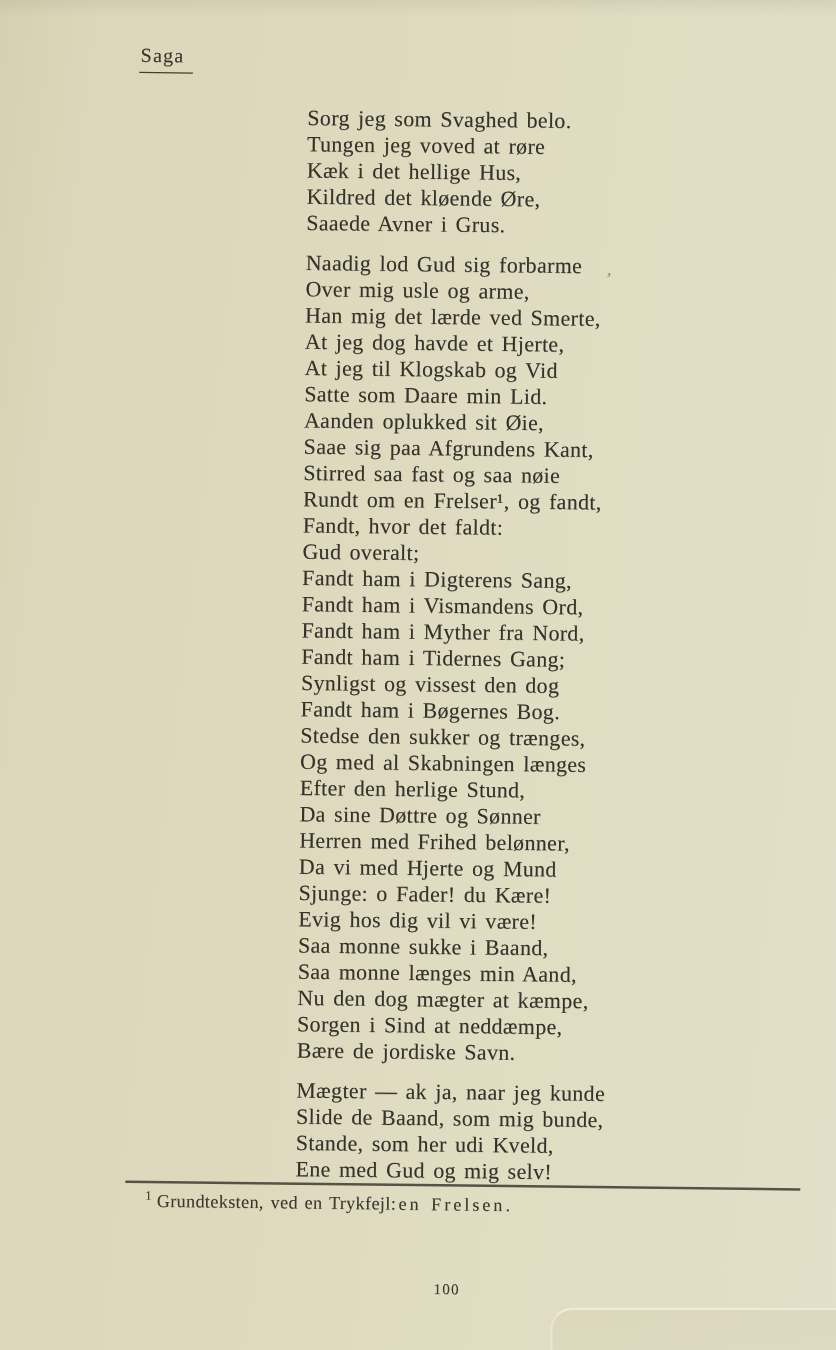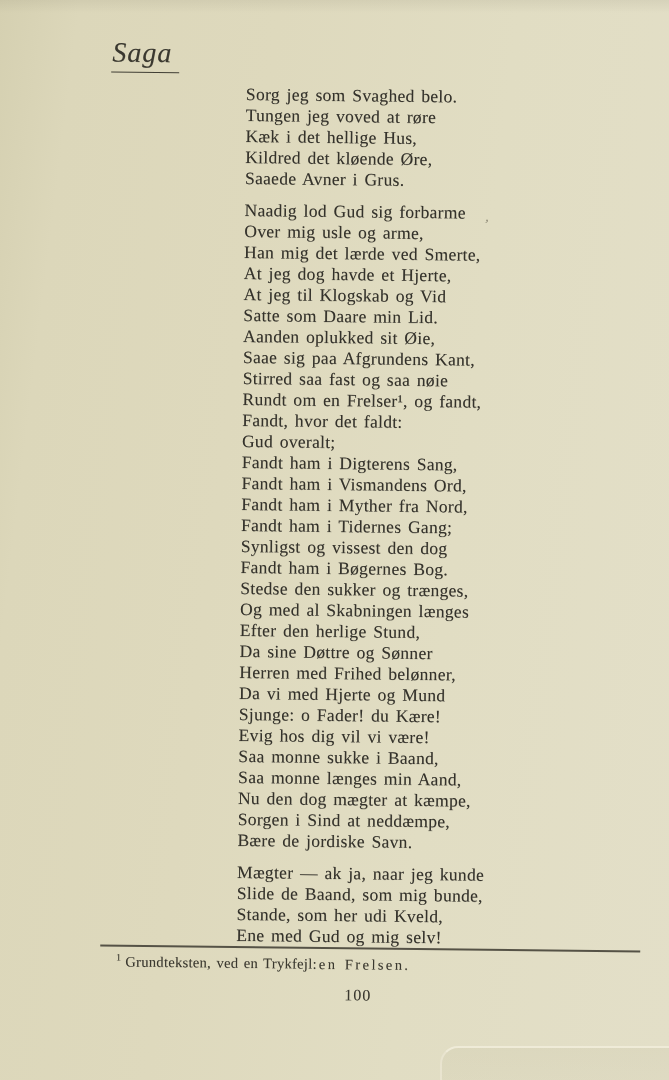--- a/index.html
+++ b/index.html
@@ -22,22 +22,21 @@
     position: absolute;
     inset: 0;
     transform: rotate(0.65deg);
     transform-origin: 246px 88px;
   }
 
   .running-header {
     position: absolute;
     left: 111px;
     top: 38px;
-    font-size: 28px;
-    font-style: italic;
+    font-size: 16px;
     letter-spacing: 1px;
     color: #3a382f;
     border-bottom: 1.5px solid #413f35;
     padding: 0 7px 3px 1px;
     text-shadow: 0.2px 0.3px 0 rgba(52,50,43,0.35);
   }
 
   .poem {
     position: absolute;
     left: 246px;
@@ -78,23 +77,23 @@
     margin-right: 4px;
   }
   .footnote .spaced {
     letter-spacing: 2.4px;
     margin-left: 2px;
   }
 
   .page-number {
     position: absolute;
     left: 368px;
-    top: 985px;
+    top: 1023px;
     transform: translateX(-50%);
-    font-size: 16px;
+    font-size: 12px;
     letter-spacing: 1px;
     color: #3a382f;
     text-shadow: 0.2px 0.3px 0 rgba(52,50,43,0.3);
   }
 
   
   .stray-mark {
     position: absolute;
     left: 486px;
     top: 209px;

